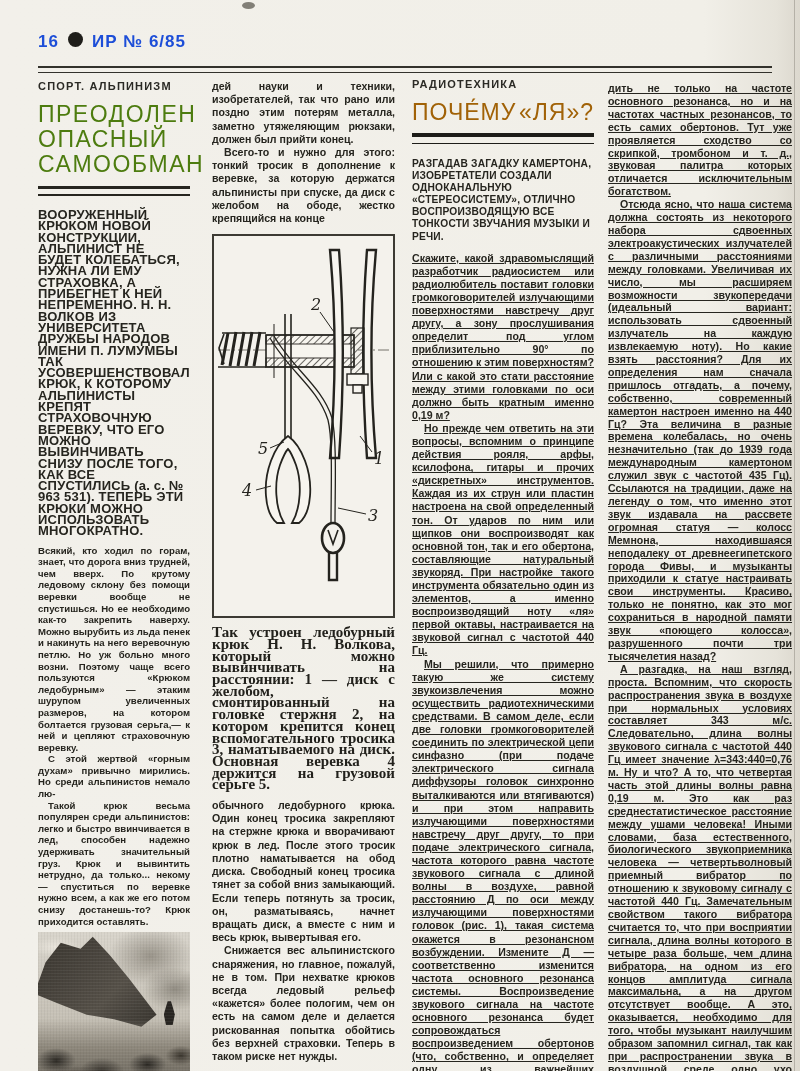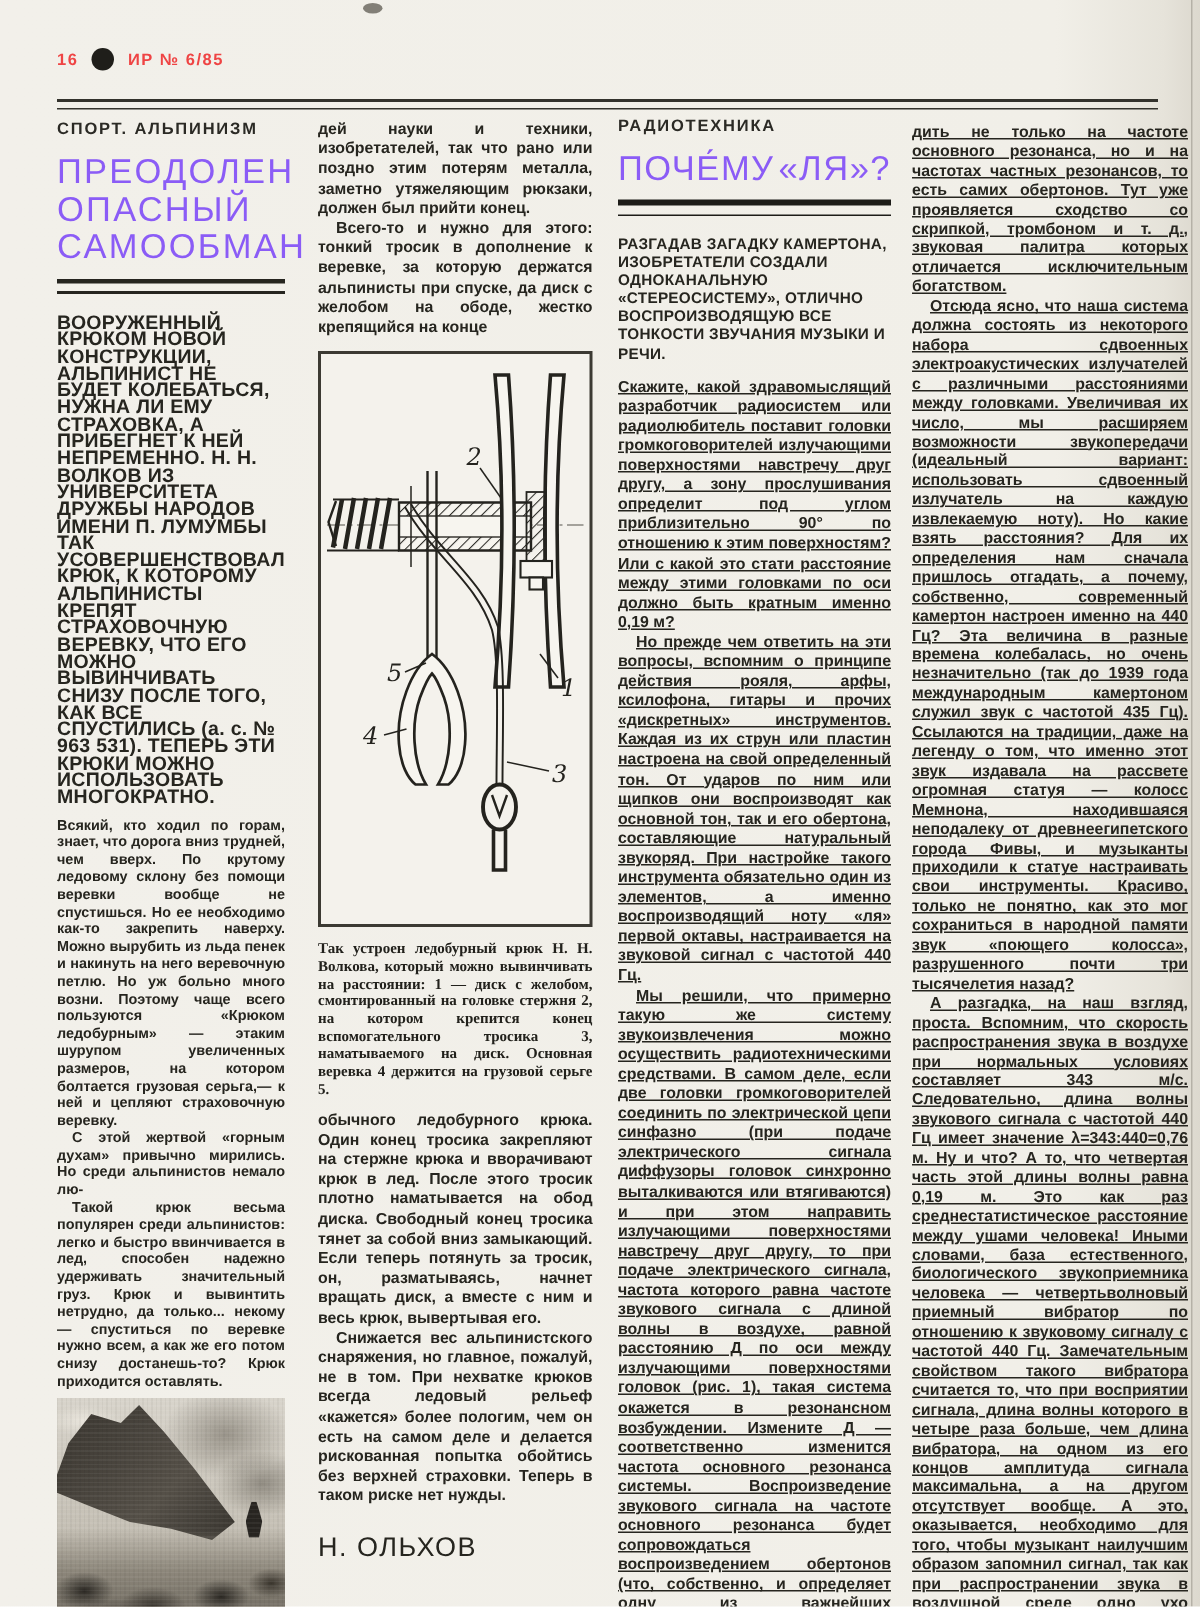--- a/index.html
+++ b/index.html
@@ -5,34 +5,34 @@
   html,body{margin:0;padding:0;}
   body{
     width:800px;height:1071px;position:relative;overflow:hidden;
     background:linear-gradient(to right,#f2f0ea 0%,#f1efe8 88%,#e6e3da 97%,#dcd8ce 100%);
     font-family:"Liberation Sans",sans-serif;color:#26251f;
     -webkit-font-smoothing:antialiased;
   }
   .edge-line{position:absolute;top:0;right:5px;width:1px;height:100%;background:#b5b1a7;}
   .press-mark{position:absolute;left:242px;top:2px;width:13px;height:7px;background:#6e6b63;border-radius:50%;opacity:.85;}
 
-  .header{position:absolute;left:38px;top:32px;display:flex;align-items:center;gap:9px;
-    font-size:11px;font-weight:bold;letter-spacing:1px;color:#ef4444;}
+  .header{position:absolute;left:38px;top:32px;display:flex;align-items:flex-start;gap:9px;
+    font-size:17px;font-weight:bold;letter-spacing:1px;color:#1d4ed8;}
   .bullet{width:15px;height:15px;border-radius:50%;background:#1f1e1a;flex:0 0 auto;}
   .top-rule{position:absolute;left:38px;top:66px;width:734px;height:4px;
     border-top:2px solid #33322c;border-bottom:1px solid #33322c;}
 
   .col{position:absolute;}
   .col1{left:38px;top:80px;width:152px;}
   .col2{left:212px;top:80px;width:183px;}
   .col3{left:412px;top:78px;width:182px;}
   .col4{left:608px;top:82px;width:184px;}
 
   .kicker{font-size:11px;font-weight:bold;letter-spacing:1.2px;color:#2b2a25;}
-  .headline1{font-size:23px;line-height:25px;font-weight:400;letter-spacing:1.5px;color:#8b5cf6;margin:10px 0 9px;}
+  .headline1{font-size:23px;line-height:25px;font-weight:400;letter-spacing:1.5px;color:#4d7c0f;margin:10px 0 9px;}
   .rule-a{height:5px;border-top:3px solid #26251f;border-bottom:2px solid #26251f;margin:0 0 13px;}
   .lead1{font-size:13px;line-height:11.3px;font-weight:bold;letter-spacing:.2px;margin-bottom:8px;}
   .body1 p{font-size:9.6px;line-height:11.6px;font-weight:bold;text-align:justify;margin:0;}
   .body1 p.ind{text-indent:10px;}
 
   .photo{width:152px;height:150px;margin-top:5px;position:relative;overflow:hidden;background:#c9c4ba;}
   .photo .sky{position:absolute;inset:0;
     background:
       radial-gradient(60px 42px at 74% 16%, rgba(105,99,88,.55), transparent 70%),
       radial-gradient(44px 30px at 90% 38%, rgba(85,80,70,.5), transparent 72%),
@@ -55,26 +55,26 @@
     background:
       repeating-linear-gradient(0deg, rgba(255,255,255,.05) 0 1px, transparent 1px 3px),
       repeating-linear-gradient(90deg, rgba(0,0,0,.04) 0 1px, transparent 1px 3px);}
   .photocap{font-family:"Liberation Serif",serif;font-weight:bold;font-size:10.6px;line-height:12.3px;
     text-align:justify;margin-top:9px;color:#22211c;}
 
   .body2 p{font-size:10.6px;line-height:13.2px;font-weight:bold;text-align:justify;margin:0;}
   .body2 p.ind{text-indent:12px;}
   .figure{border:2px solid #3c3a33;height:380px;margin:9px 0 9px;background:#f4f2ec;position:relative;}
   .figure svg{display:block;width:100%;height:100%;}
-  .figcap{font-family:"Liberation Serif",serif;font-weight:bold;font-size:10px;line-height:11.7px;
+  .figcap{font-family:"Liberation Serif",serif;font-weight:bold;font-size:15px;line-height:11.7px;
     text-align:justify;margin:0 0 8px;color:#22211c;}
   .sig{font-size:18px;font-weight:normal;letter-spacing:1px;margin-top:16px;}
 
   .headline2{display:flex;justify-content:space-between;align-items:baseline;
-    font-size:23px;letter-spacing:1px;color:#8b5cf6;margin:9px 0 7px;font-weight:400;}
+    font-size:23px;letter-spacing:1px;color:#a16207;margin:9px 0 7px;font-weight:400;}
   .rule-b{height:6px;border-top:4px solid #1d1c18;border-bottom:1px solid #1d1c18;margin:0 0 14px;}
   .lead2{font-size:10.2px;line-height:12.1px;font-weight:bold;letter-spacing:.2px;margin-bottom:9px;}
   .body3 p{font-size:10.6px;line-height:13.1px;font-weight:bold;text-align:justify;margin:0;text-decoration:underline;}
   .body3 p.ind{text-indent:12px;}
   .col4 .body3 p{line-height:12.9px;}
 
   .num{font-family:"DejaVu Serif",serif;font-style:italic;font-size:16px;fill:#24231e;}
 </style>
 </head>
 <body>

